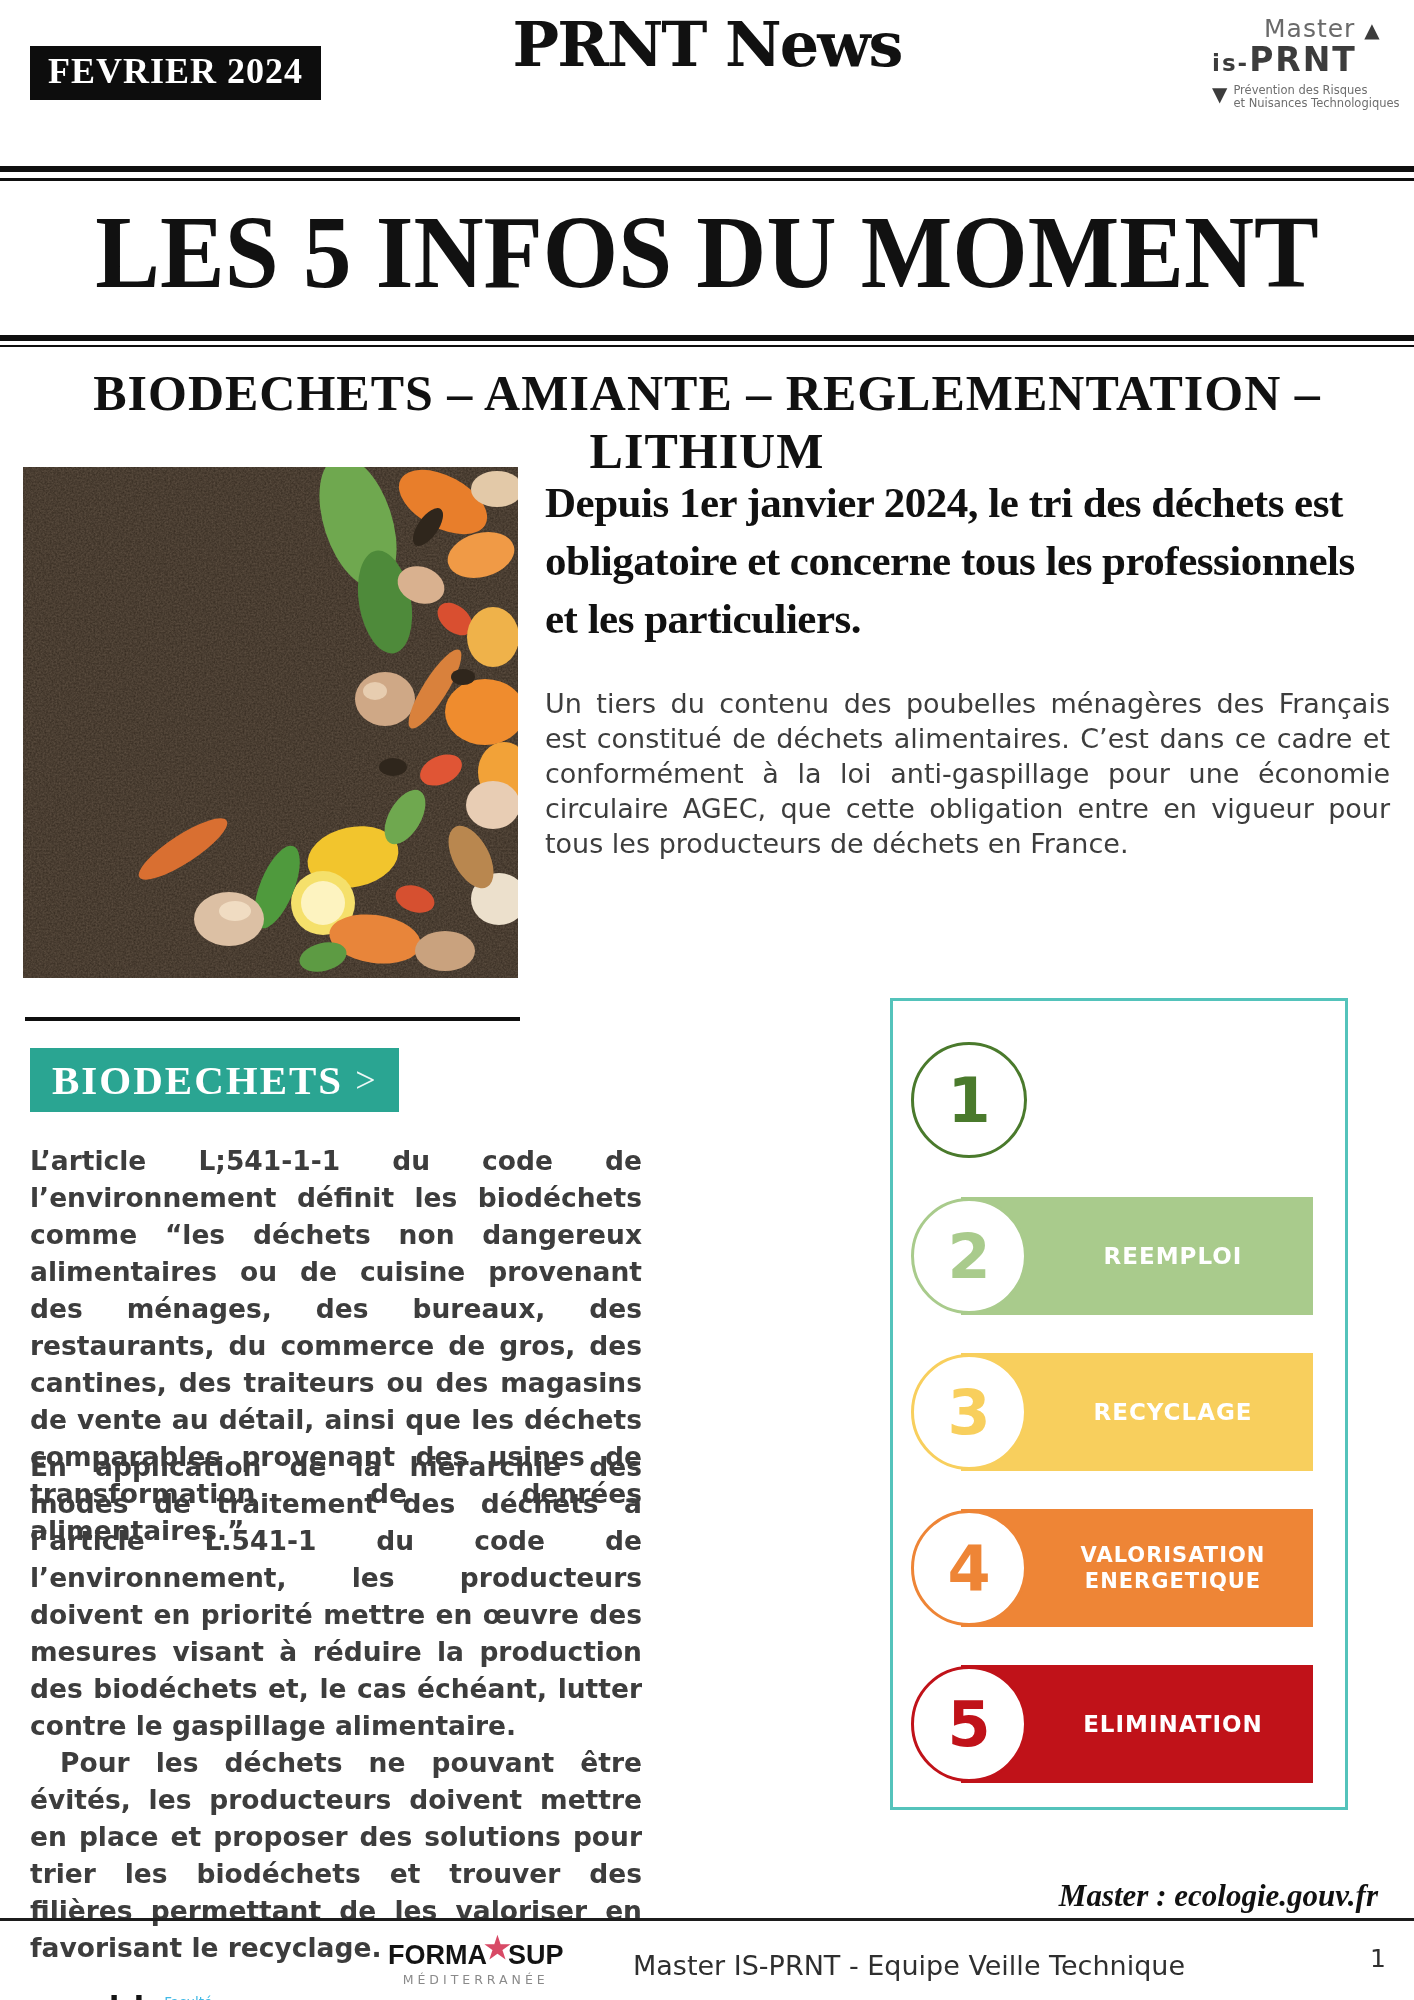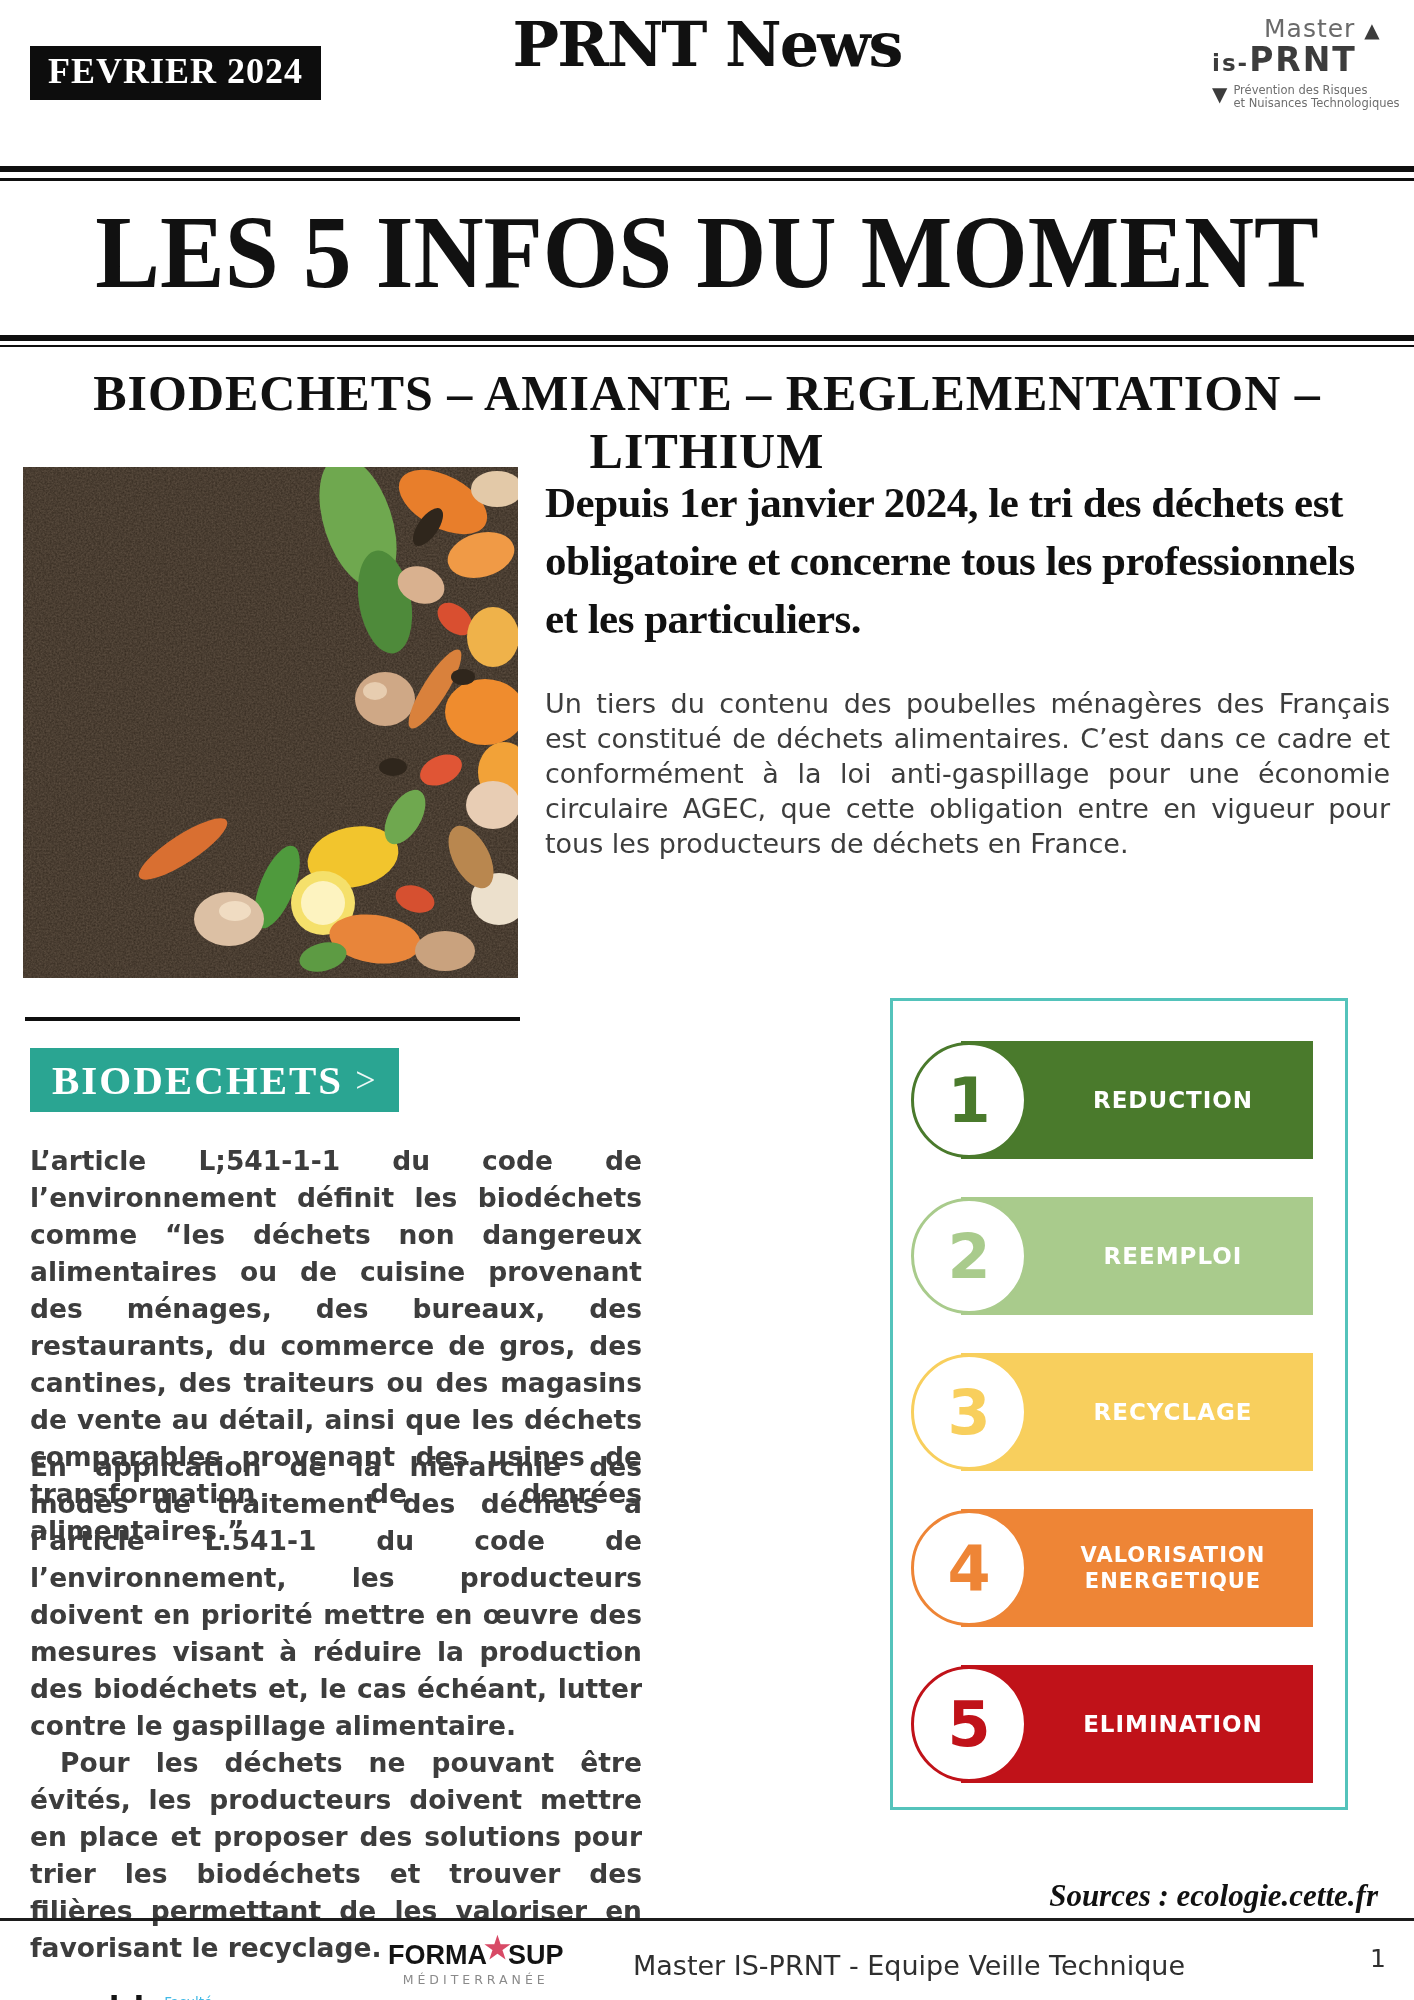--- a/index.html
+++ b/index.html
@@ -184,21 +184,20 @@
 
   <div class="col-left p1">L’article L;541-1-1 du code de l’environnement définit les biodéchets comme “les déchets non dangereux alimentaires ou de cuisine provenant des ménages, des bureaux, des restaurants, du commerce de gros, des cantines, des traiteurs ou des magasins de vente au détail, ainsi que les déchets comparables provenant des usines de transformation de denrées alimentaires.”</div>
   <div class="col-left p2">
     <div>En application de la hiérarchie des modes de traitement des déchets à l’article L.541-1 du code de l’environnement, les producteurs doivent en priorité mettre en œuvre des mesures visant à réduire la production des biodéchets et, le cas échéant, lutter contre le gaspillage alimentaire.</div>
     <div class="p3-indent">Pour les déchets ne pouvant être évités, les producteurs doivent mettre en place et proposer des solutions pour trier les biodéchets et trouver des filières permettant de les valoriser en favorisant le recyclage.</div>
   </div>
 
   <div class="hier-box" id="hier-box" style="border-color: rgb(84, 195, 187);">
     <div class="step">
       <div class="step-circle" style="border-color: rgb(74, 122, 44); color: rgb(74, 122, 44);">1</div>
-      <div class="step-bar" style="background: rgb(74, 122, 44);">REDUCTION</div>
     </div>
 
     <div class="step">
       <div class="step-circle" style="border-color: rgb(169, 203, 140); color: rgb(169, 203, 140);">2</div>
       <div class="step-bar" style="background: rgb(169, 203, 140);">REEMPLOI</div>
     </div>
 
     <div class="step">
       <div class="step-circle" style="border-color: rgb(248, 207, 93); color: rgb(248, 207, 93);">3</div>
       <div class="step-bar" style="background: rgb(248, 207, 93);">RECYCLAGE</div>
@@ -208,21 +207,21 @@
       <div class="step-circle" style="border-color: rgb(238, 133, 54); color: rgb(238, 133, 54);">4</div>
       <div class="step-bar small" style="background: rgb(238, 133, 54);">VALORISATION ENERGETIQUE</div>
     </div>
 
     <div class="step">
       <div class="step-circle" style="border-color: rgb(192, 18, 25); color: rgb(192, 18, 25);">5</div>
       <div class="step-bar" style="background: rgb(192, 18, 25);">ELIMINATION</div>
     </div>
   </div>
 
-  <div class="sources">Sources : ecologie.cette.fr</div>
+  <div class="sources">Master : ecologie.gouv.fr</div>
 
   <div class="footer-rule"></div>
 
   <div class="amu">
     <div class="amu-acronym">amU</div>
     <div class="amu-text">
       <div class="amu-blue">Faculté</div>
       <div class="amu-blue">de dangereux</div>
       <div class="amu-black">Aix Marseille Université</div>
     </div>

